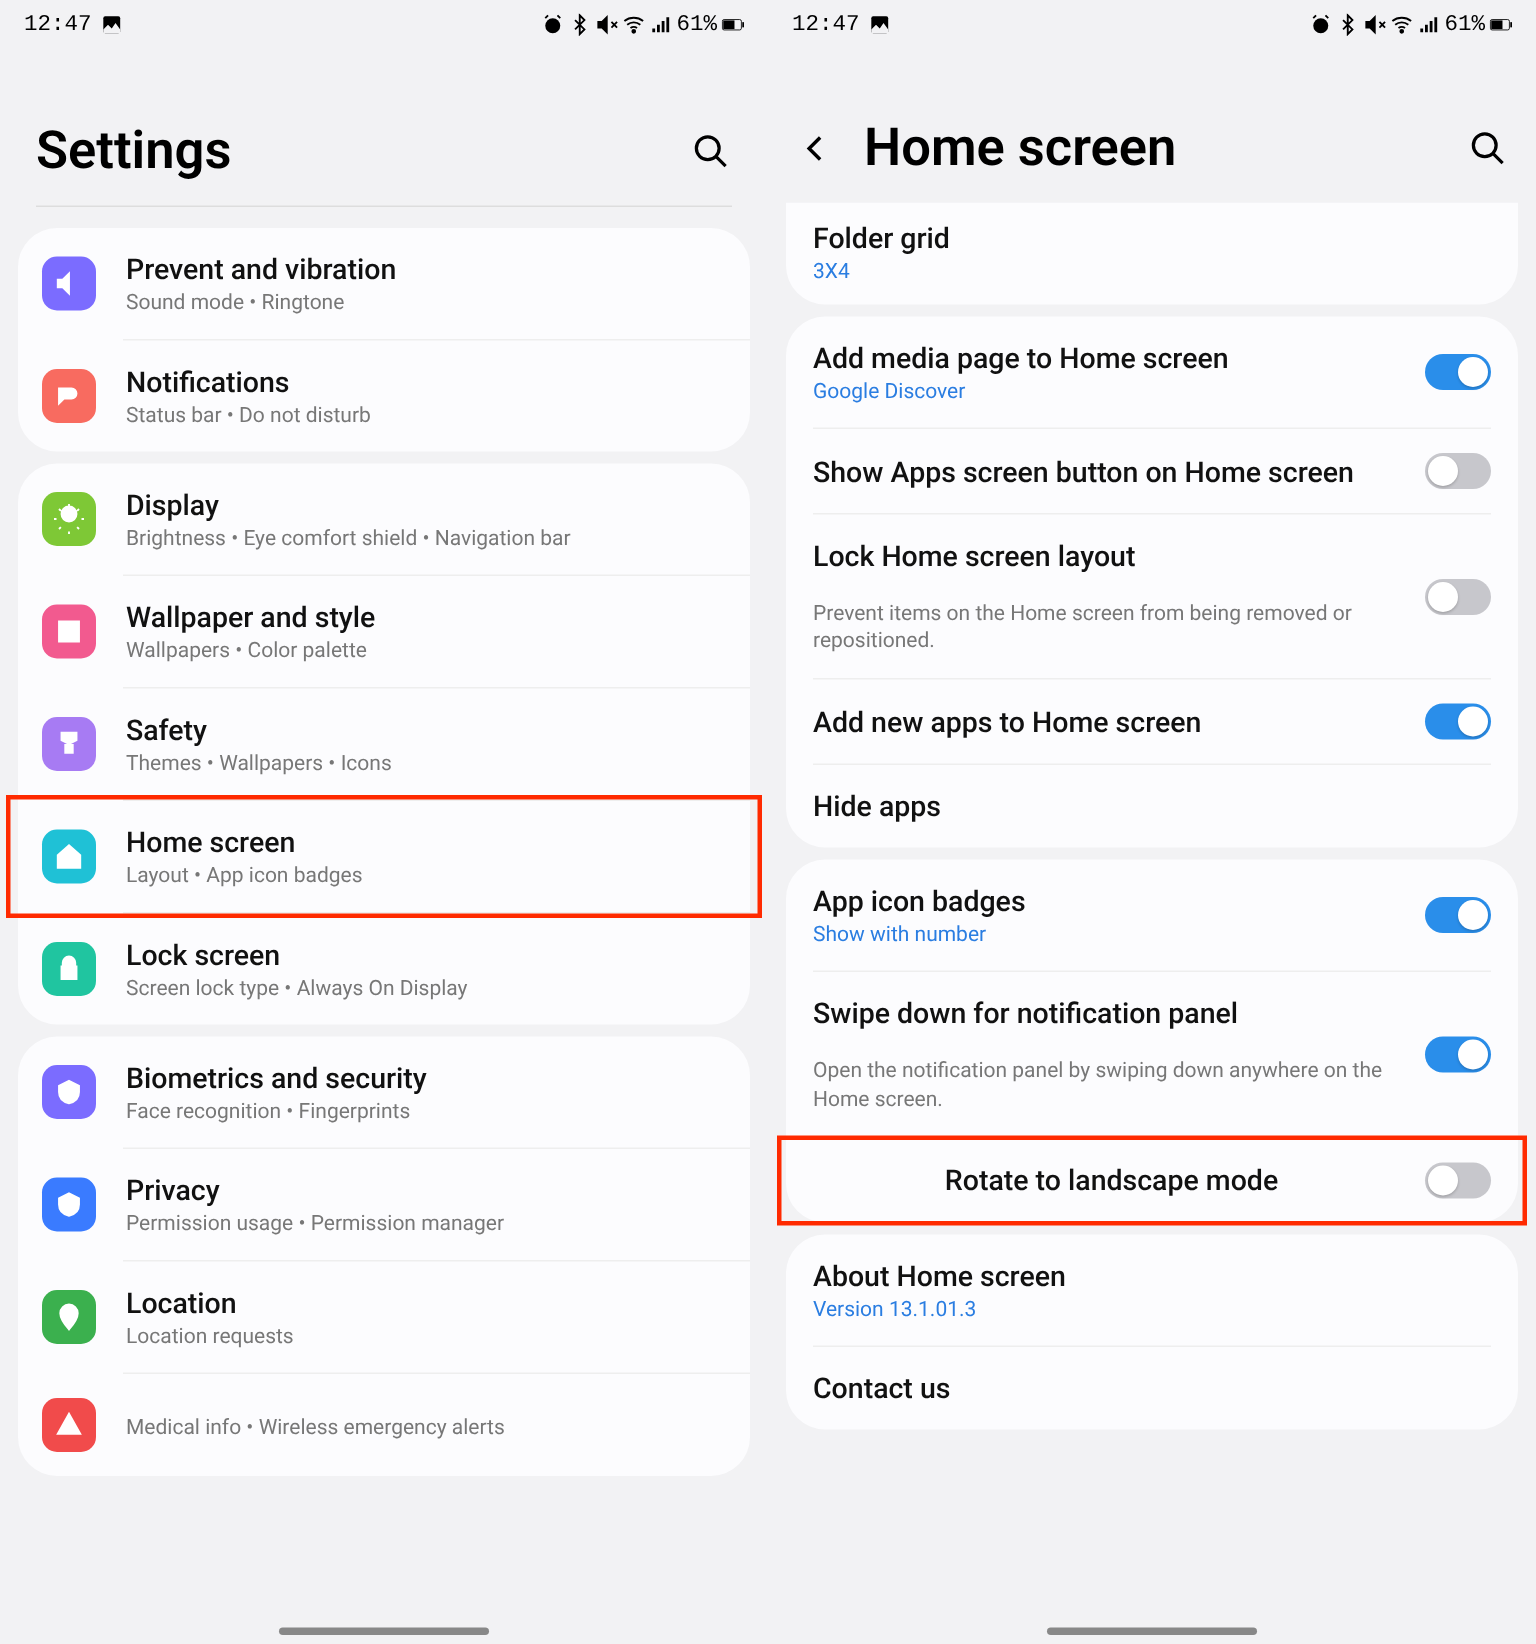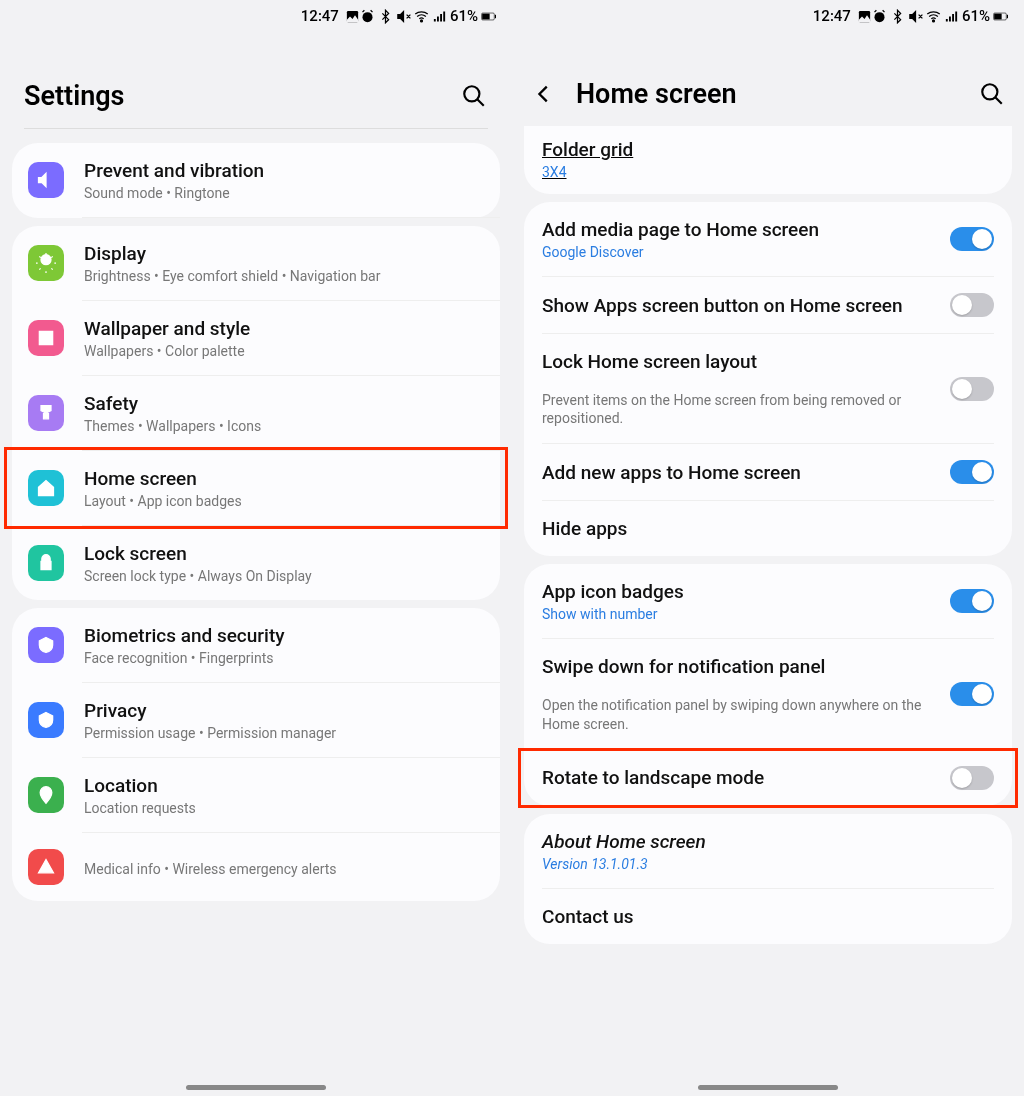--- a/index.html
+++ b/index.html
@@ -15,35 +15,36 @@
     width: 512px;
     height: 1096px;
     display: flex;
     flex-direction: column;
     position: relative;
   }
   .statusbar {
     height: 32px;
     display: flex;
     align-items: center;
-    justify-content: flex-end;
+    justify-content: space-between;
     padding: 0 16px;
     font-size: 15px;
     font-weight: 500;
+    font-family: Liberation Mono, monospace;
   }
   .statusbar .r { display:flex; align-items:center; gap:3px; }
   .statusbar .ic { width:15px; height:15px; display:inline-block; }
   .header {
     display: flex;
     align-items: center;
     padding: 48px 24px 16px 24px;
     gap: 18px;
   }
   .header.sub { padding: 46px 18px 16px 18px; }
-  .header h1 { font-size: 27px; font-weight: 600; flex: 1; }
+  .header h1 { font-size: 35px; font-weight: 600; flex: 1; }
   .search-btn { width: 28px; height: 28px; display:flex; align-items:center; justify-content:center; }
   .back-btn { width: 28px; height: 28px; display:flex; align-items:center; justify-content:center; }
   .group {
     background: #fcfcfe;
     border-radius: 26px;
     margin: 8px 12px;
   }
   .row {
     display: flex;
     align-items: center;
@@ -92,21 +93,21 @@
     border: 3px solid #ff2a00;
     pointer-events: none;
     z-index: 10;
   }
   .homebar {
     position: absolute;
     bottom: 6px; left: 50%; transform: translateX(-50%);
     width: 140px; height: 5px;
     background: #888; border-radius: 3px;
   }
-  .topfade { padding-top: 2px; margin-top: 0; border-top-left-radius: 0; border-top-right-radius: 0; text-decoration: underline;}
+  .topfade { padding-top: 2px; margin-top: 0; border-top-left-radius: 0; border-top-right-radius: 0;}
 </style>
 </head>
 <body>
 
 <div class="pane">
   <div class="statusbar">
     <div style="display:flex;align-items:center;gap:6px;">
       <span>12:47</span>
       <svg class="ic" viewBox="0 0 24 24" fill="#000">
           <rect x="3" y="3" width="18" height="18" rx="2"></rect>
@@ -158,20 +159,31 @@
             <svg width="20" height="20" viewBox="0 0 24 24" fill="#fff" stroke="#fff" stroke-width="1.5">
               <path d="M3 9v6h4l5 5V4L7 9H3z"></path>
             </svg>
           </div>
           <div class="txt">
             <div class="title">Prevent and vibration</div>
             <div class="sub">Sound mode  •  Ringtone</div>
           </div>
         </div>
         <div class="divider"></div>
+        <div class="row">
+          <div class="icon" style="background:#f86b60">
+            <svg width="20" height="20" viewBox="0 0 24 24" fill="#fff" stroke="#fff" stroke-width="1.5">
+              <path d="M4 6h10a4 4 0 014 4v0a4 4 0 01-4 4H8l-4 4V6z"></path>
+            </svg>
+          </div>
+          <div class="txt">
+            <div class="title">Notifications</div>
+            <div class="sub">Status bar  •  Do not disturb</div>
+          </div>
+        </div>
       </div>
       <div class="group">
         <div class="row">
           <div class="icon" style="background:#7ec836">
             <svg width="20" height="20" viewBox="0 0 24 24" fill="#fff" stroke="#fff" stroke-width="1.5">
               <path d="M12 2a6 6 0 100 12 6 6 0 000-12zM12 0v2M12 22v2M0 12h2M22 12h2M4 4l1.5 1.5M18.5 18.5L20 20M4 20l1.5-1.5M18.5 5.5L20 4"></path>
             </svg>
           </div>
           <div class="txt">
             <div class="title">Display</div>
@@ -401,32 +413,32 @@
         <div class="row2" style="position: relative;">
           <div class="txt">
             <div class="title">Swipe down for notification panel</div>
             <div class="sub">Open the notification panel by swiping down anywhere on the Home screen.</div>
           </div>
           <div class="toggle on">
             <div class="knob"></div>
           </div>
         </div>
         <div class="divider full"></div>
-        <div class="row2" style="position: relative;">
+        <div class="row2" style="position: relative; text-align: center;">
           <div class="txt">
             <div class="title">Rotate to landscape mode</div>
           </div>
           <div class="toggle off">
             <div class="knob"></div>
           </div>
           <div class="hl" style="inset: -2px -6px;"></div>
         </div>
       </div>
       <div class="group">
-        <div class="row2" style="position: relative; font-style: italic;">
+        <div class="row2" style="position: relative;">
           <div class="txt">
             <div class="title">About Home screen</div>
             <div class="blue">Version 13.1.01.3</div>
           </div>
         </div>
         <div class="divider full"></div>
         <div class="row2" style="position: relative;">
           <div class="txt">
             <div class="title">Contact us</div>
           </div>

